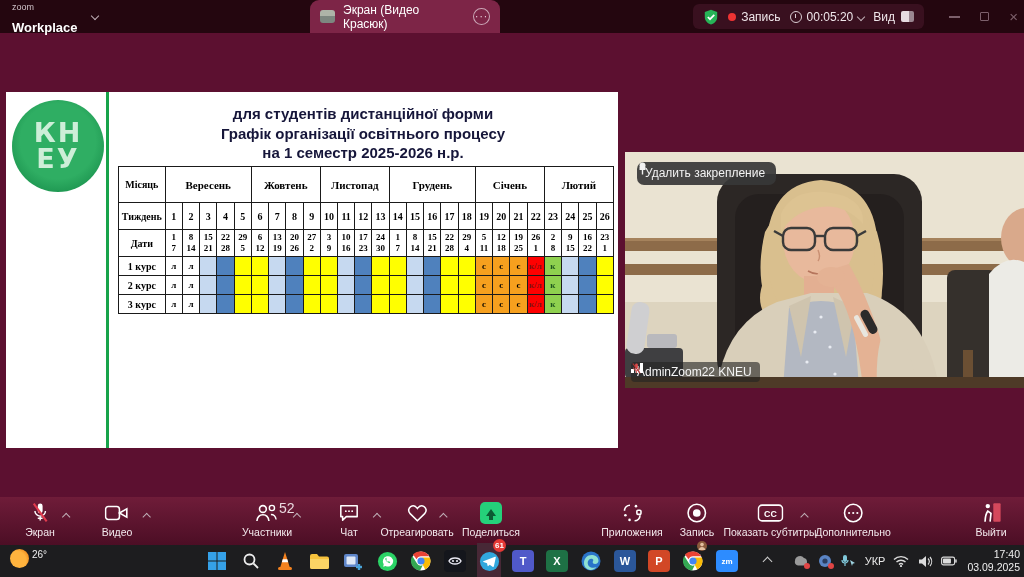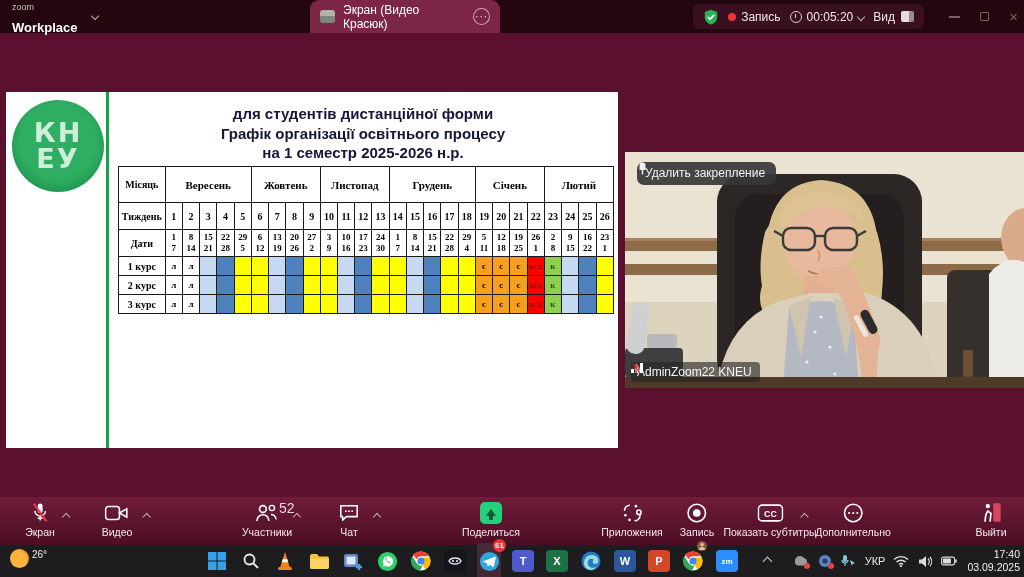--- a/index.html
+++ b/index.html
@@ -504,20 +504,29 @@
           <path d="M3 3h18v12H9l-4 4v-4H3Z" stroke="#fff" stroke-width="1.7" fill="none" stroke-linejoin="round"></path>
           <circle cx="8.5" cy="9" r="1" fill="#fff"></circle>
             <circle cx="12" cy="9" r="1" fill="#fff"></circle>
             <circle cx="15.5" cy="9" r="1" fill="#fff"></circle>
         </svg>
       </div>
       <div class="tb-label">Чат</div>
       <span class="chev up tb-chev" style="left:36px"></span>
     </div>
 
+    <div class="tb-item" style="left:417px">
+      <div class="tb-icon">
+        <svg width="22" height="20" viewBox="0 0 24 22">
+          <path d="M12 19.5 4 11.7C1.6 9.3 2 5.6 4.6 3.9c2.2-1.4 5-0.8 6.6 1.2l.8 1 .8-1c1.6-2 4.4-2.6 6.6-1.2 2.6 1.7 3 5.4.6 7.8Z" stroke="#fff" stroke-width="1.7" fill="none"></path>
+        </svg>
+      </div>
+      <div class="tb-label">Отреагировать</div>
+      <span class="chev up tb-chev" style="left:60px"></span>
+    </div>
 
     <div class="tb-item" style="left:491px">
       <div class="tb-icon">
         <span class="share-box">
             <span class="share-arrow"></span>
           </span>
       </div>
       <div class="tb-label">Поделиться</div>
     </div>
 

